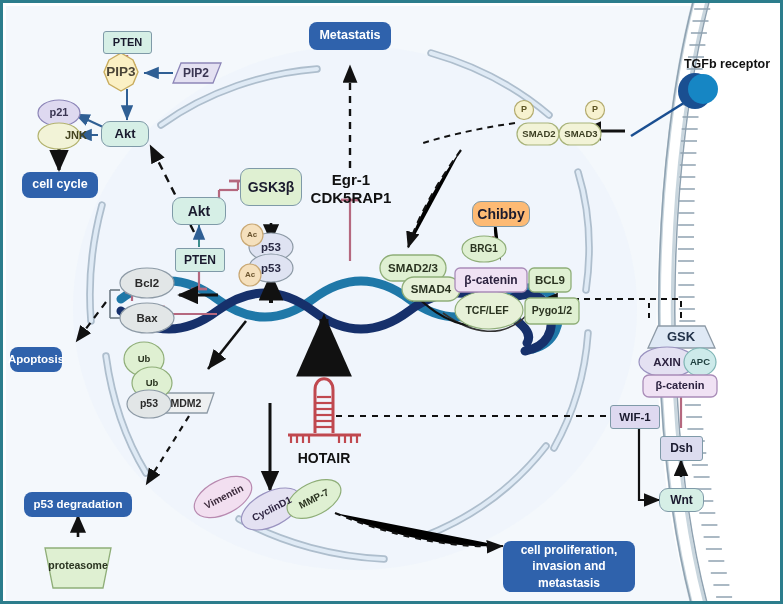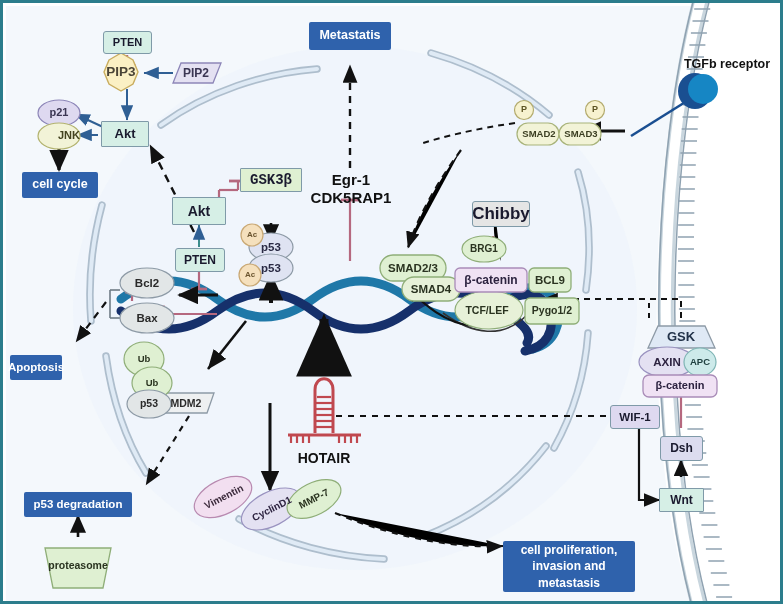--- a/index.html
+++ b/index.html
@@ -4,22 +4,22 @@
 <style>
   html,body{margin:0;padding:0;background:#ffffff;}
   body{font-family:"Liberation Sans",sans-serif;}
   #canvas{position:relative;width:783px;height:604px;overflow:hidden;
           background:#ffffff;box-sizing:border-box;border:3px solid #2c7d8c;padding-left:37px;}
   #svgroot{position:absolute;left:0;top:0;width:783px;height:604px;}
   .lbl{position:absolute;box-sizing:border-box;display:flex;align-items:center;
        justify-content:center;text-align:center;font-weight:bold;
        font-family:"Liberation Sans",sans-serif;color:#1a1a2e;line-height:1.05;}
   .rect{border:1.3px solid #7f9aa8;border-radius:3px;}
-  .round{border:1.3px solid #7f9aa8;border-radius:1px;}
-  .bluebox{background:#2f62ac;color:#ffffff;border:none;border-radius:2px;}
+  .round{border:1.3px solid #7f9aa8;border-radius:9px;}
+  .bluebox{background:#2f62ac;color:#ffffff;border:none;border-radius:8px;}
   .plain{border:none;background:transparent;}
 </style>
 </head>
 <body>
 
 <div id="canvas">
 
   <svg id="svgroot" viewBox="0 0 783 604">
     <defs>
       <marker id="ahD" markerWidth="9" markerHeight="9" refX="7.4" refY="3.1" orient="auto">
@@ -281,48 +281,48 @@
       <ellipse cx="697" cy="359" rx="16" ry="14" fill="#cdeaea" stroke="#7fb5b5" stroke-width="1.2"></ellipse>
       <rect x="640" y="372" width="74" height="22" rx="6" fill="#f0e2f4" stroke="#a98cb8" stroke-width="1.3"></rect>
     </g>
   </svg>
 
   <div class="lbl rect" style="left:100px;top:28px;width:49px;height:23px;background:#d6efe6;font-size:11px;">PTEN</div>
   <div class="lbl plain" style="left:96px;top:58px;width:44px;height:22px;font-size:13.5px;color:#4a4436;">PIP3</div>
   <div class="lbl plain" style="left:172px;top:60px;width:42px;height:20px;font-size:12px;color:#3b3653;">PIP2</div>
   <div class="lbl round" style="left:98px;top:118px;width:48px;height:26px;background:#d6efe6;font-size:13px;">Akt</div>
   <div class="lbl plain" style="left:36px;top:100px;width:40px;height:20px;font-size:11px;color:#3b3653;">p21</div>
-  <div class="lbl plain" style="left:36px;top:123px;width:60px;height:20px;font-size:11px;color:#43431f;">JNK</div>
+  <div class="lbl plain" style="left:43px;top:123px;width:60px;height:20px;font-size:11px;color:#43431f;">JNK</div>
   <div class="lbl bluebox" style="left:19px;top:169px;width:76px;height:26px;font-size:12.5px;">cell cycle</div>
 
   <div class="lbl round" style="left:169px;top:194px;width:54px;height:28px;background:#d6efe6;font-size:14px;">Akt</div>
-  <div class="lbl round" style="left:237px;top:165px;width:62px;height:24px;background:#dff0d2;font-size:14px;font-family:Liberation Mono, monospace;">GSK3β</div>
+  <div class="lbl round" style="left:237px;top:165px;width:62px;height:38px;background:#dff0d2;font-size:14px;">GSK3β</div>
   <div class="lbl rect" style="left:172px;top:245px;width:50px;height:24px;background:#d6efe6;font-size:12px;">PTEN</div>
   <div class="lbl plain" style="left:248px;top:235px;width:40px;height:18px;font-size:11.5px;color:#2a2a44;">p53</div>
   <div class="lbl plain" style="left:248px;top:256px;width:40px;height:18px;font-size:11.5px;color:#2a2a44;">p53</div>
   <div class="lbl plain" style="left:240px;top:225px;width:18px;height:14px;font-size:8px;color:#6b5530;">Ac</div>
   <div class="lbl plain" style="left:238px;top:265px;width:18px;height:14px;font-size:8px;color:#6b5530;">Ac</div>
 
   <div class="lbl plain" style="left:303px;top:168px;width:90px;height:18px;font-size:15px;color:#111111;">Egr-1</div>
   <div class="lbl plain" style="left:293px;top:186px;width:110px;height:18px;font-size:15px;color:#111111;">CDK5RAP1</div>
   <div class="lbl bluebox" style="left:306px;top:19px;width:82px;height:28px;font-size:12.5px;">Metastatis</div>
 
   <div class="lbl plain" style="left:379px;top:255px;width:62px;height:20px;font-size:11.5px;color:#2a3320;">SMAD2/3</div>
   <div class="lbl plain" style="left:401px;top:277px;width:54px;height:18px;font-size:11.5px;color:#2a3320;">SMAD4</div>
 
-  <div class="lbl rect" style="left:469px;top:198px;width:58px;height:26px;background:#e5e5e5;font-size:17px;">Chibby</div>
+  <div class="lbl rect" style="left:469px;top:198px;width:58px;height:26px;background:#fdba74;font-size:14px;border-radius:9px;">Chibby</div>
   <div class="lbl plain" style="left:461px;top:238px;width:40px;height:16px;font-size:10px;color:#2a3320;">BRG1</div>
   <div class="lbl plain" style="left:453px;top:268px;width:70px;height:18px;font-size:12px;color:#2d2340;">β-catenin</div>
   <div class="lbl plain" style="left:527px;top:268px;width:40px;height:18px;font-size:11.5px;color:#2a3320;">BCL9</div>
   <div class="lbl plain" style="left:456px;top:300px;width:56px;height:16px;font-size:10.5px;color:#2a3320;">TCF/LEF</div>
   <div class="lbl plain" style="left:524px;top:300px;width:50px;height:16px;font-size:10.5px;color:#2a3320;">Pygo1/2</div>
 
   <div class="lbl plain" style="left:124px;top:272px;width:40px;height:16px;font-size:11.5px;color:#2a2a2a;">Bcl2</div>
   <div class="lbl plain" style="left:124px;top:307px;width:40px;height:16px;font-size:11.5px;color:#2a2a2a;">Bax</div>
-  <div class="lbl bluebox" style="left:7px;top:352px;width:52px;height:25px;font-size:11.5px;">Apoptosis</div>
+  <div class="lbl bluebox" style="left:7px;top:344px;width:52px;height:25px;font-size:11.5px;">Apoptosis</div>
 
   <div class="lbl plain" style="left:130px;top:349px;width:22px;height:14px;font-size:9.5px;color:#2a3320;">Ub</div>
   <div class="lbl plain" style="left:138px;top:373px;width:22px;height:14px;font-size:9.5px;color:#2a3320;">Ub</div>
   <div class="lbl plain" style="left:133px;top:394px;width:26px;height:14px;font-size:10.5px;color:#2a2a2a;">p53</div>
   <div class="lbl plain" style="left:161px;top:393px;width:44px;height:16px;font-size:10.5px;color:#2a2a2a;">MDM2</div>
 
   <div class="lbl plain" style="left:279px;top:444px;width:84px;height:22px;font-size:14px;color:#111111;">HOTAIR</div>
 
   <div class="lbl plain" style="left:193px;top:485px;width:56px;height:18px;font-size:10px;color:#3b2a3b;
               transform:rotate(-27deg);">Vimentin</div>

